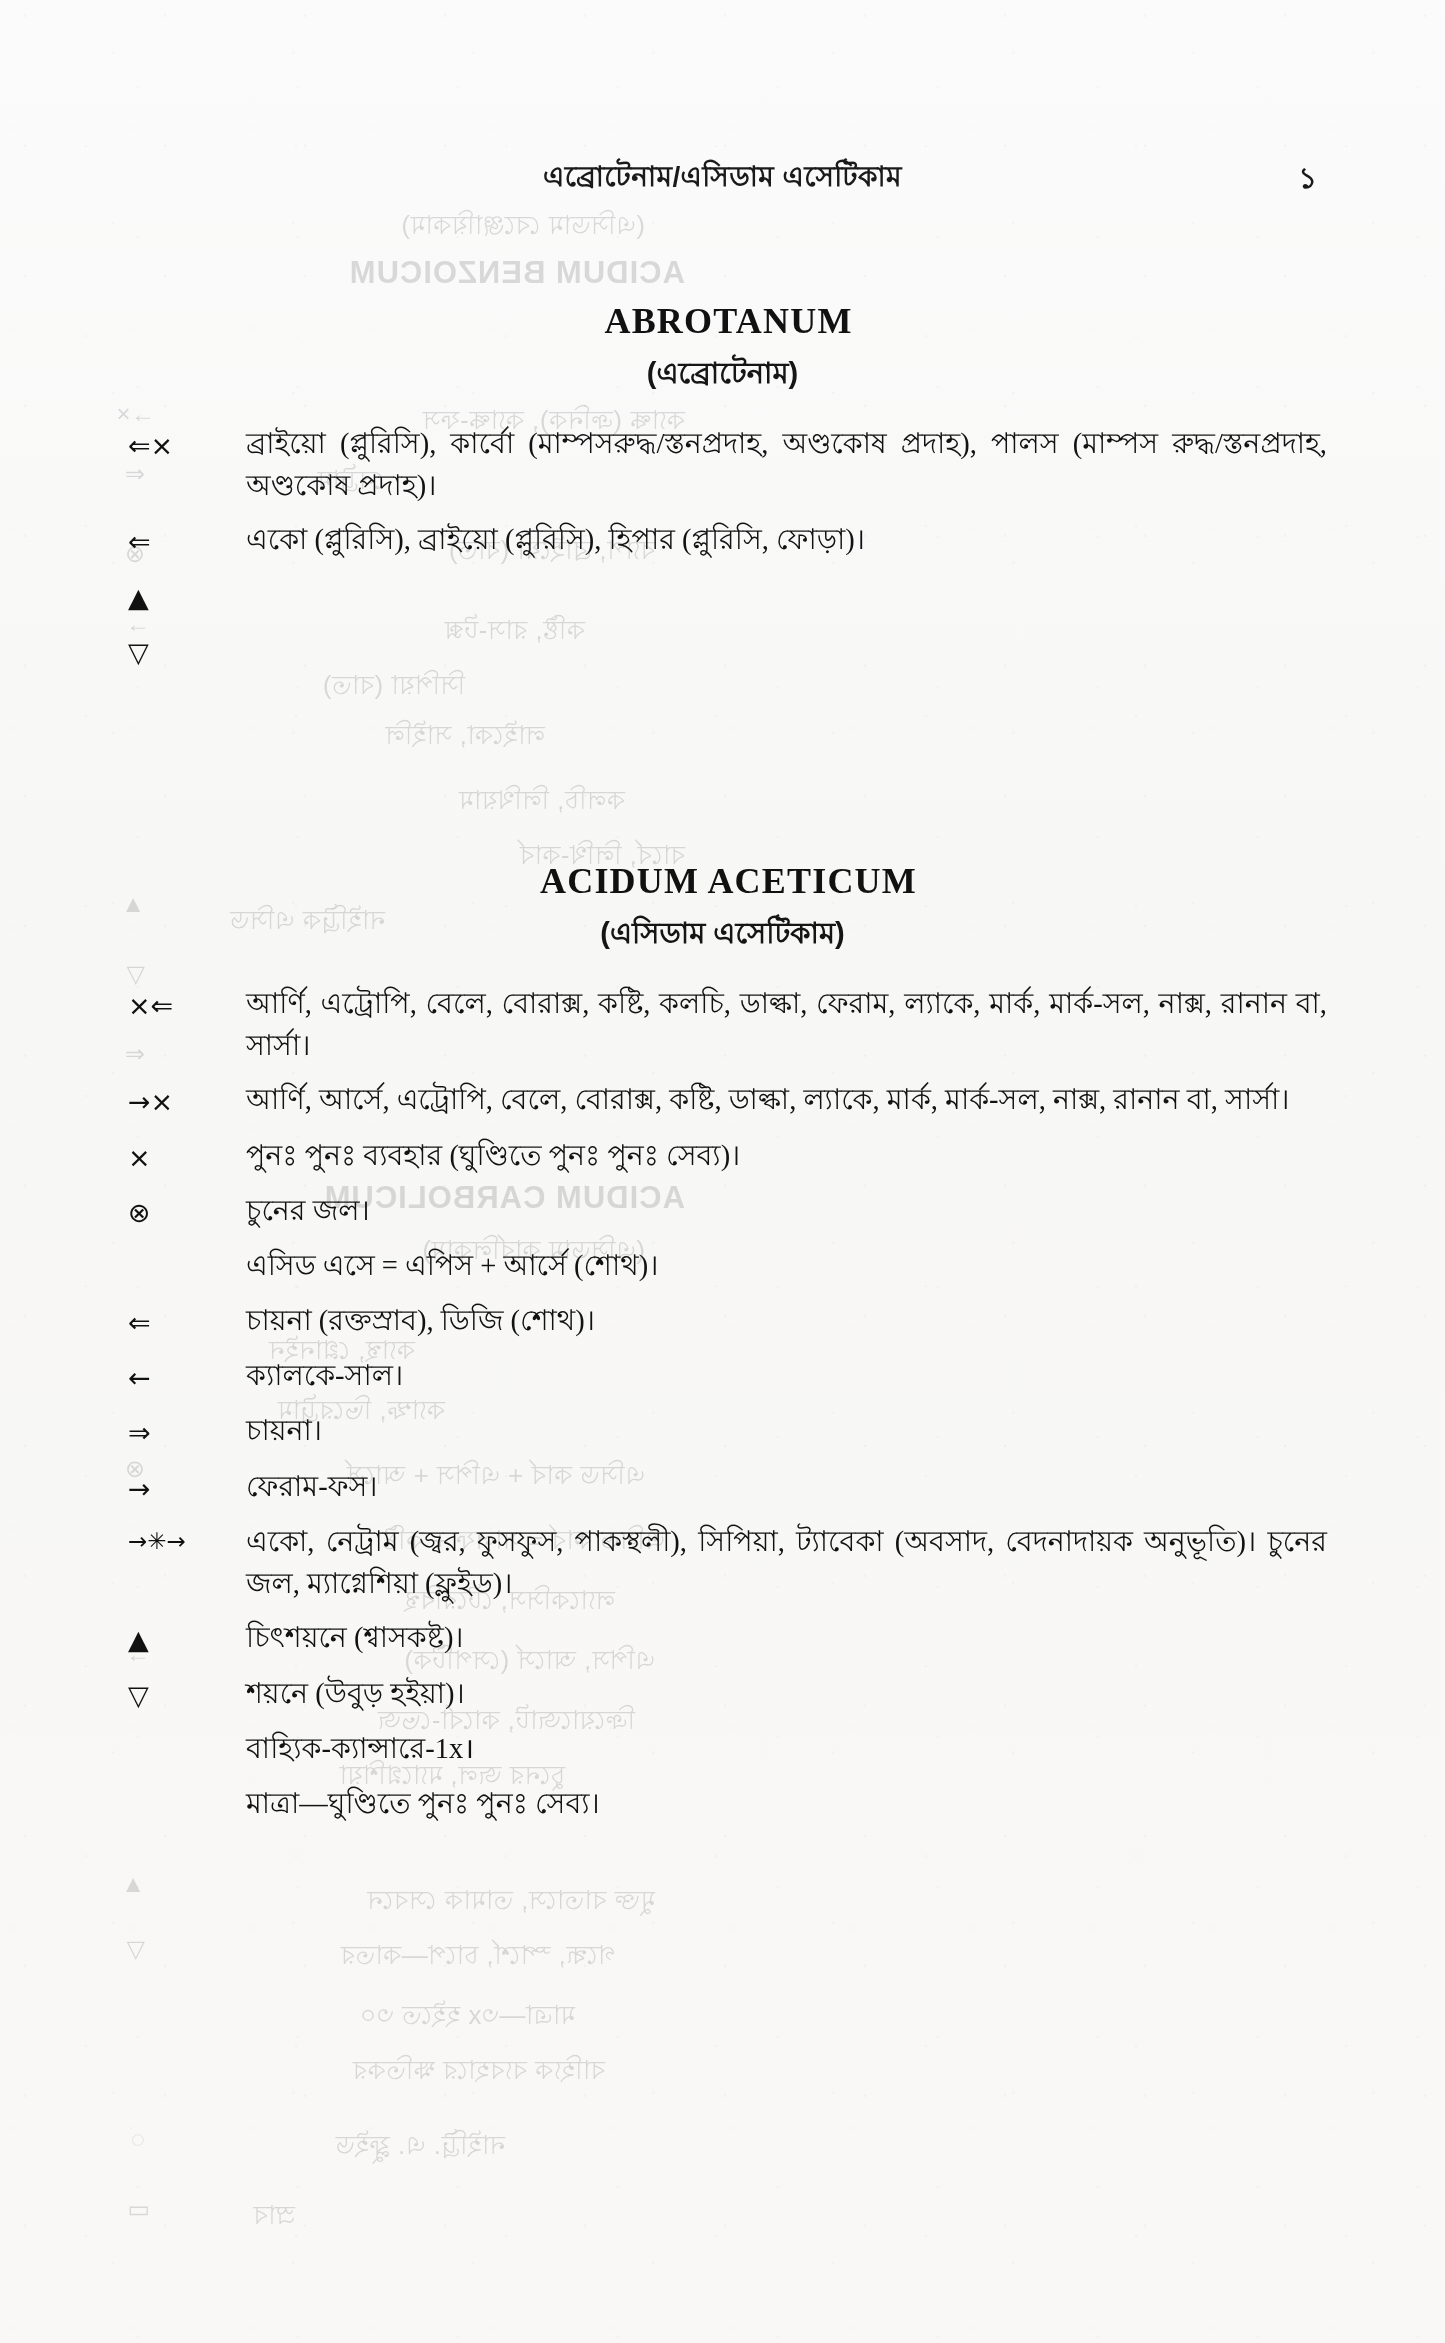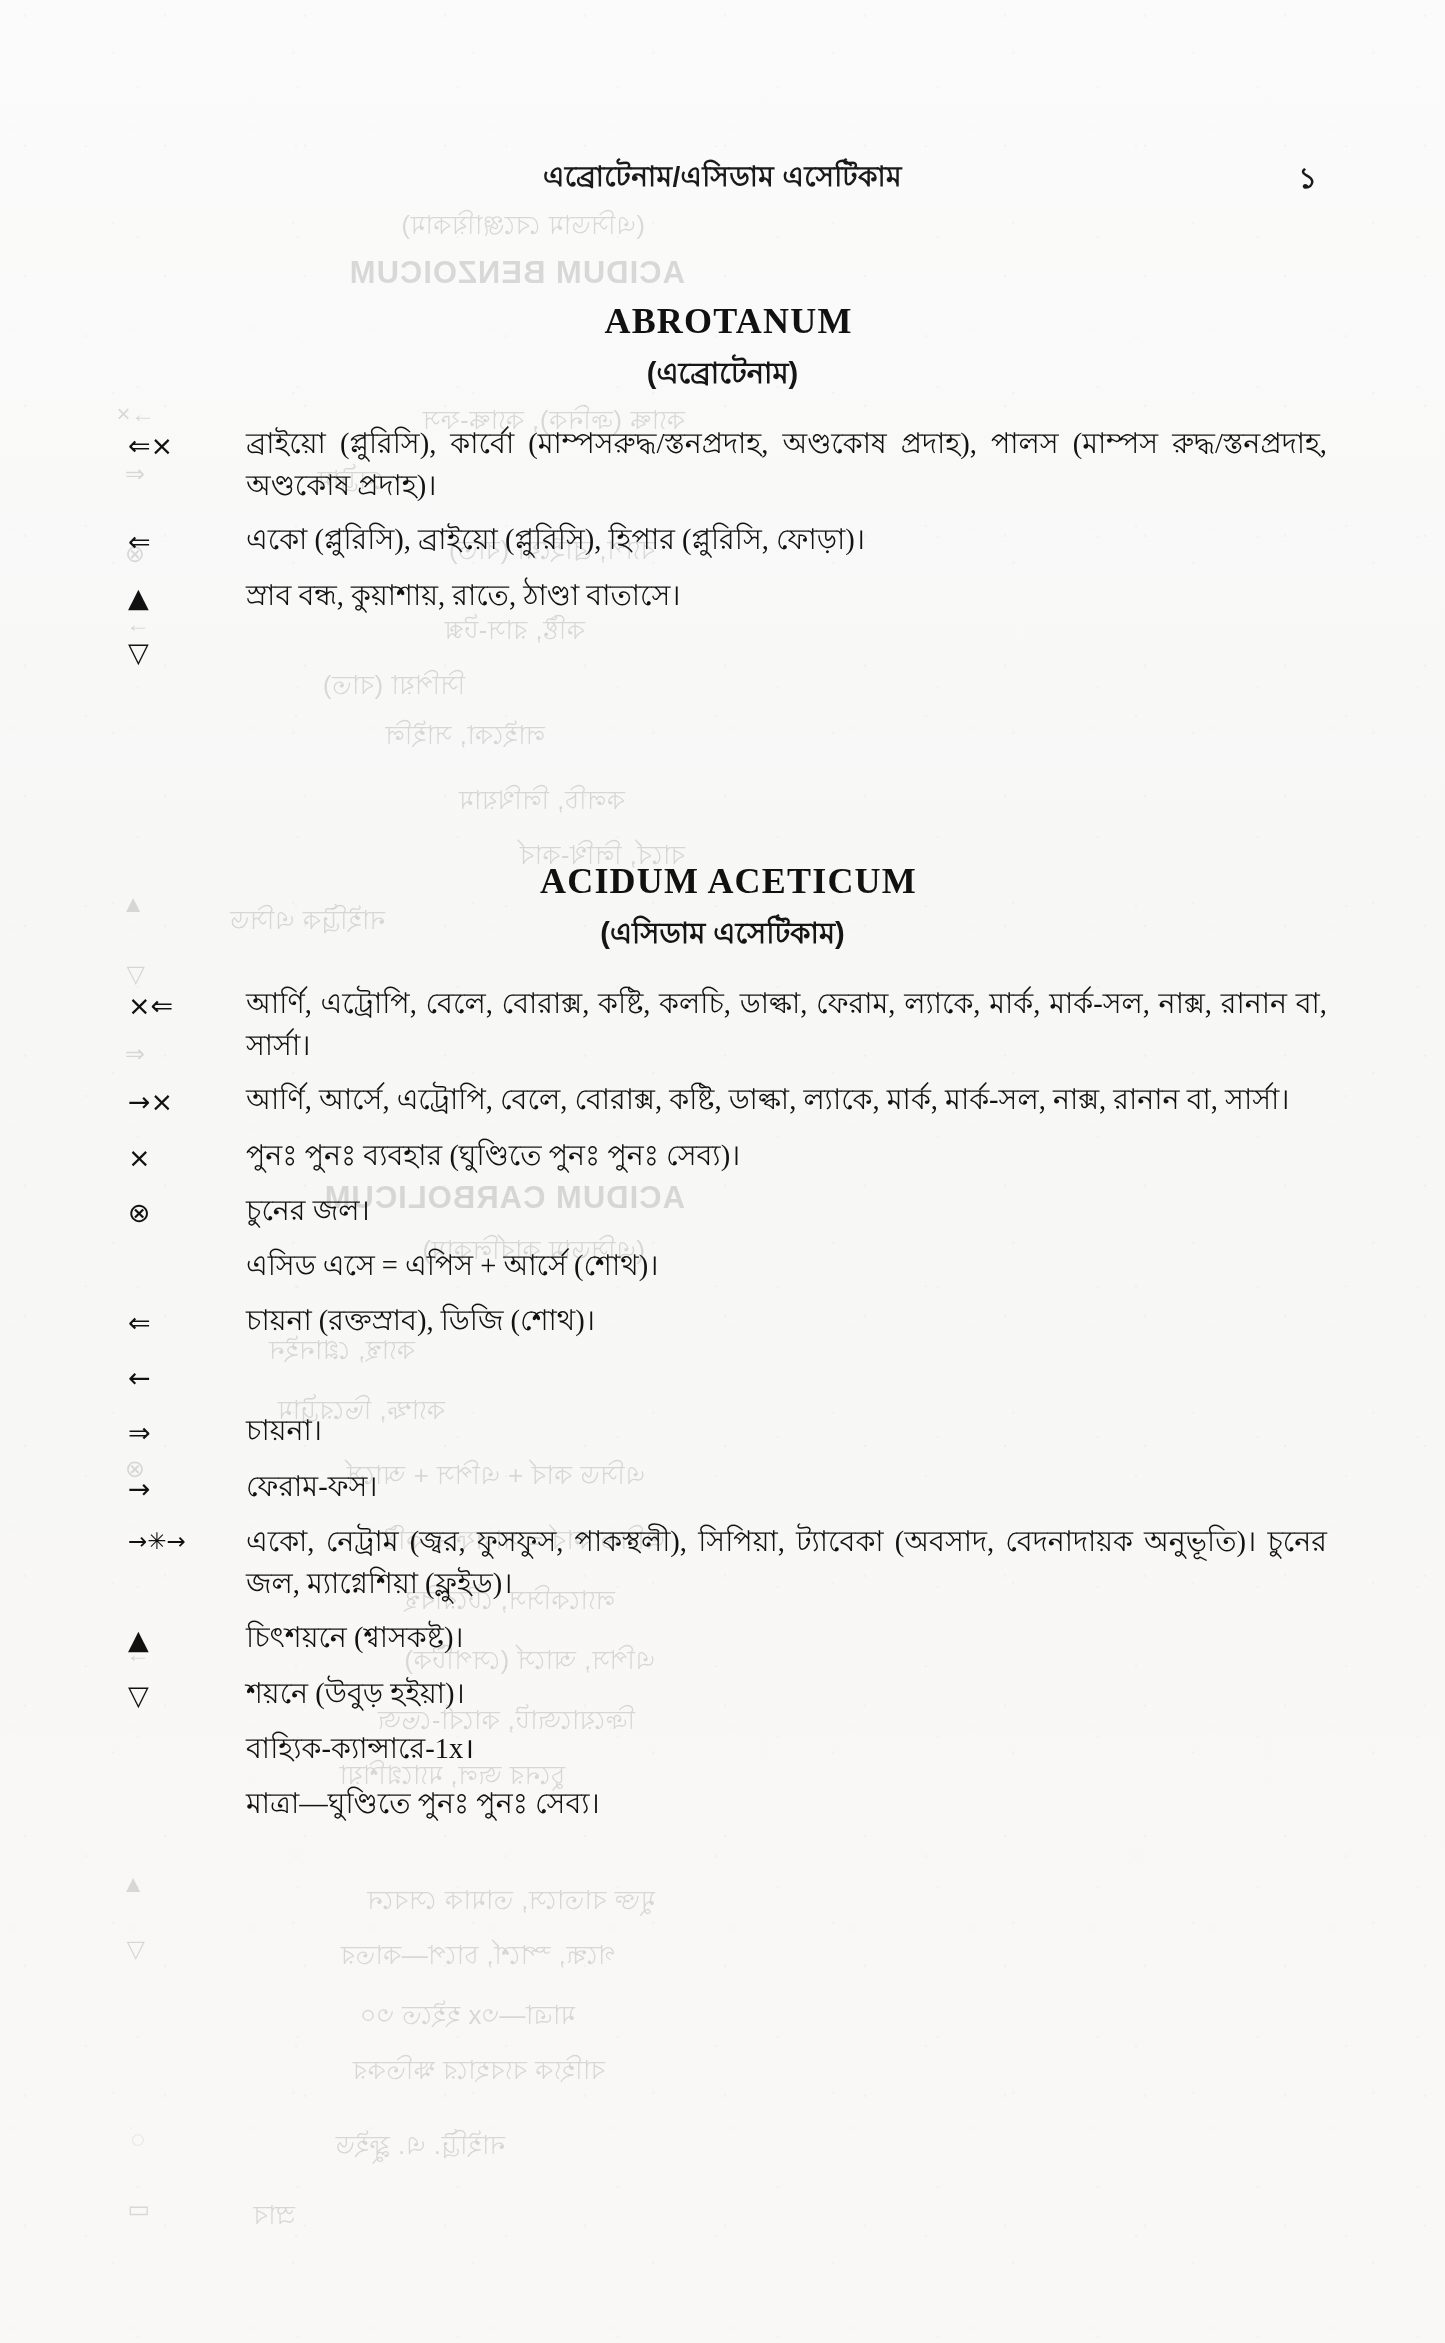--- a/index.html
+++ b/index.html
@@ -191,21 +191,20 @@
       <div class="entry">
         <div class="marker">⇐×</div>
         <div class="text">ব্রাইয়ো (প্লুরিসি), কার্বো (মাম্পসরুদ্ধ/স্তনপ্রদাহ, অণ্ডকোষ প্রদাহ), পালস (মাম্পস রুদ্ধ/স্তনপ্রদাহ, অণ্ডকোষ প্রদাহ)।</div>
       </div>
       <div class="entry">
         <div class="marker">⇐</div>
         <div class="text nowrap">একো (প্লুরিসি), ব্রাইয়ো (প্লুরিসি), হিপার (প্লুরিসি, ফোড়া)।</div>
       </div>
       <div class="entry">
         <div class="marker">▲</div>
-        <div class="text nowrap">স্রাব বন্ধ, কুয়াশায়, রাতে, ঠাণ্ডা বাতাসে।</div>
       </div>
       <div class="entry">
         <div class="marker">▽</div>
       </div>
     </div>
   </div>
 
   <div class="remedy" style="top: 860px;">
     <div class="title">ACIDUM ACETICUM</div>
     <div class="subtitle">(এসিডাম এসেটিকাম)</div>
@@ -229,20 +228,21 @@
       <div class="entry">
         <div class="marker"></div>
         <div class="text nowrap">এসিড এসে = এপিস + আর্সে (শোথ)।</div>
       </div>
       <div class="entry">
         <div class="marker">⇐</div>
         <div class="text nowrap">চায়না (রক্তস্রাব), ডিজি (শোথ)।</div>
       </div>
       <div class="entry">
         <div class="marker">←</div>
+        <div class="text nowrap">ক্যালকে-সাল।</div>
       </div>
       <div class="entry">
         <div class="marker">⇒</div>
         <div class="text nowrap">চায়না।</div>
       </div>
       <div class="entry">
         <div class="marker">→</div>
         <div class="text nowrap">ফেরাম-ফস।</div>
       </div>
       <div class="entry">

